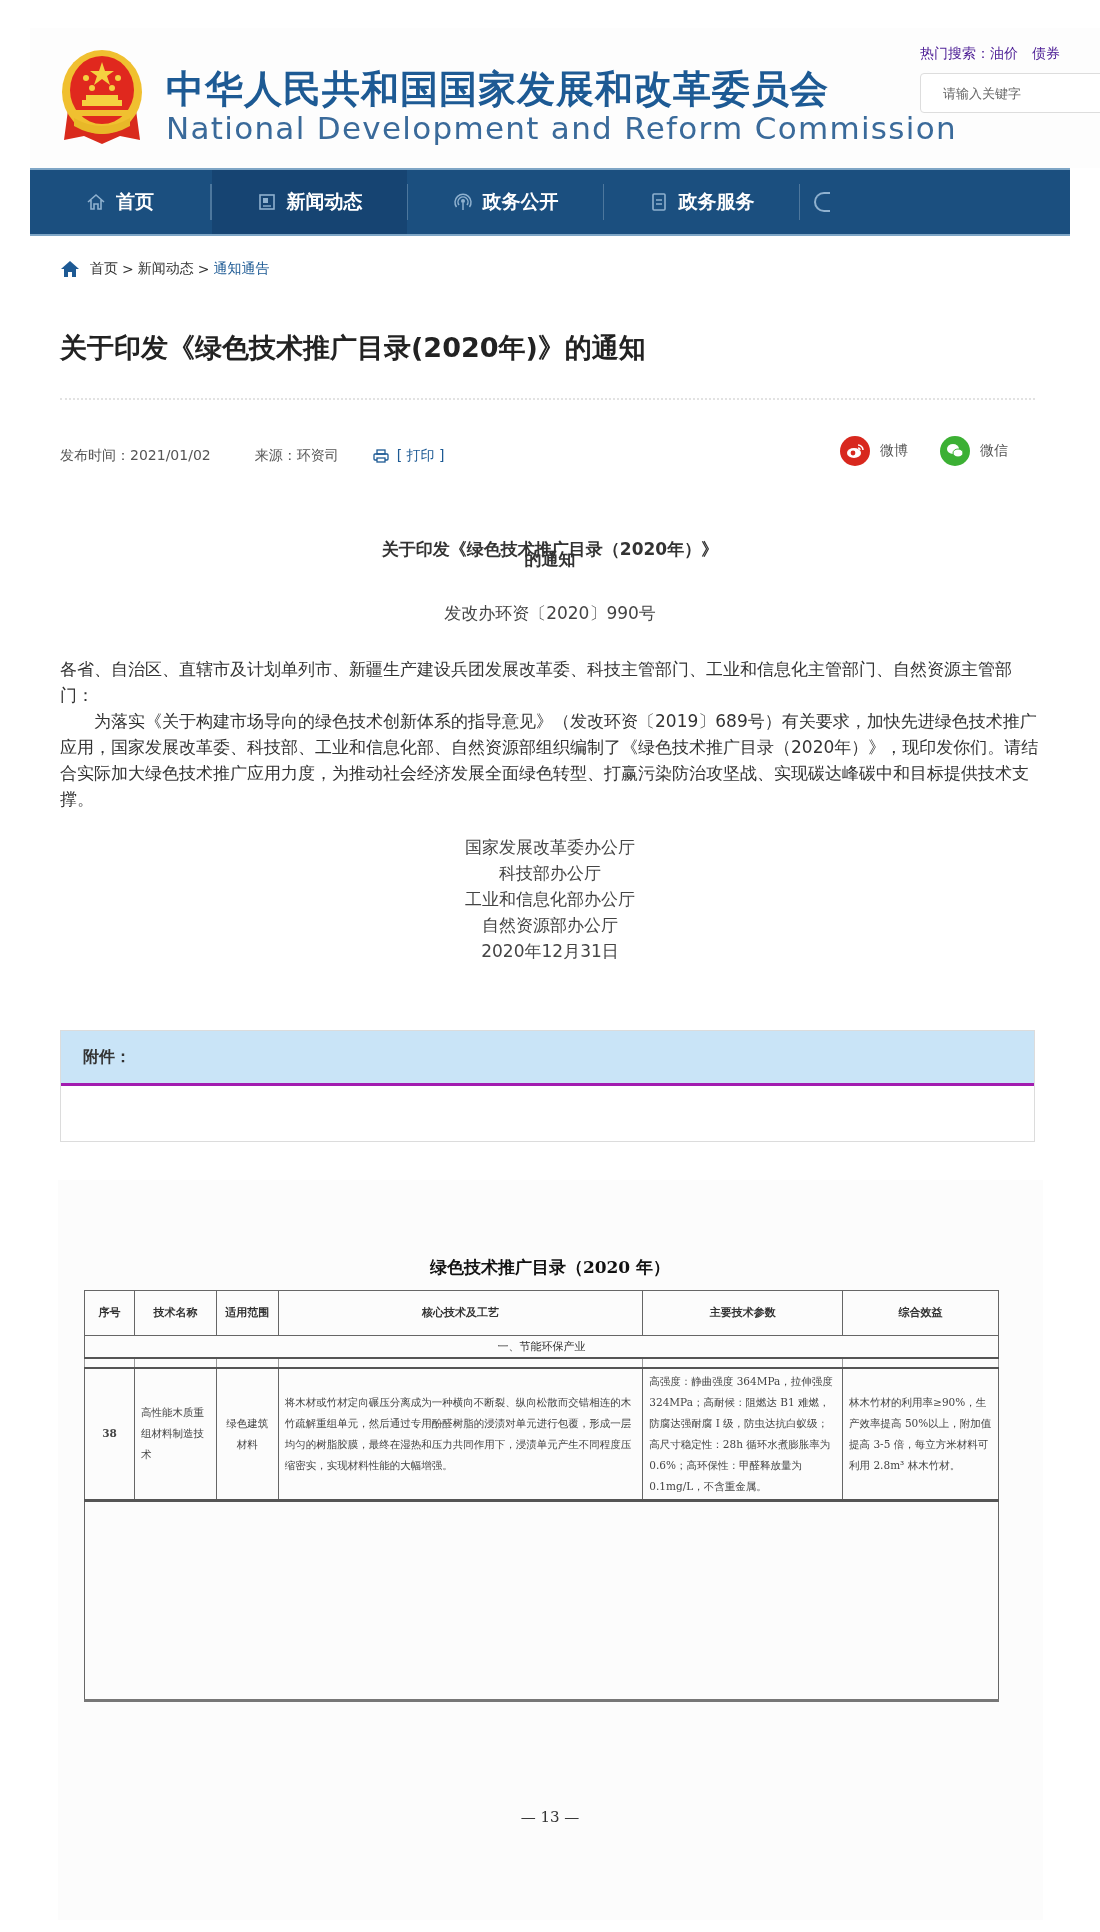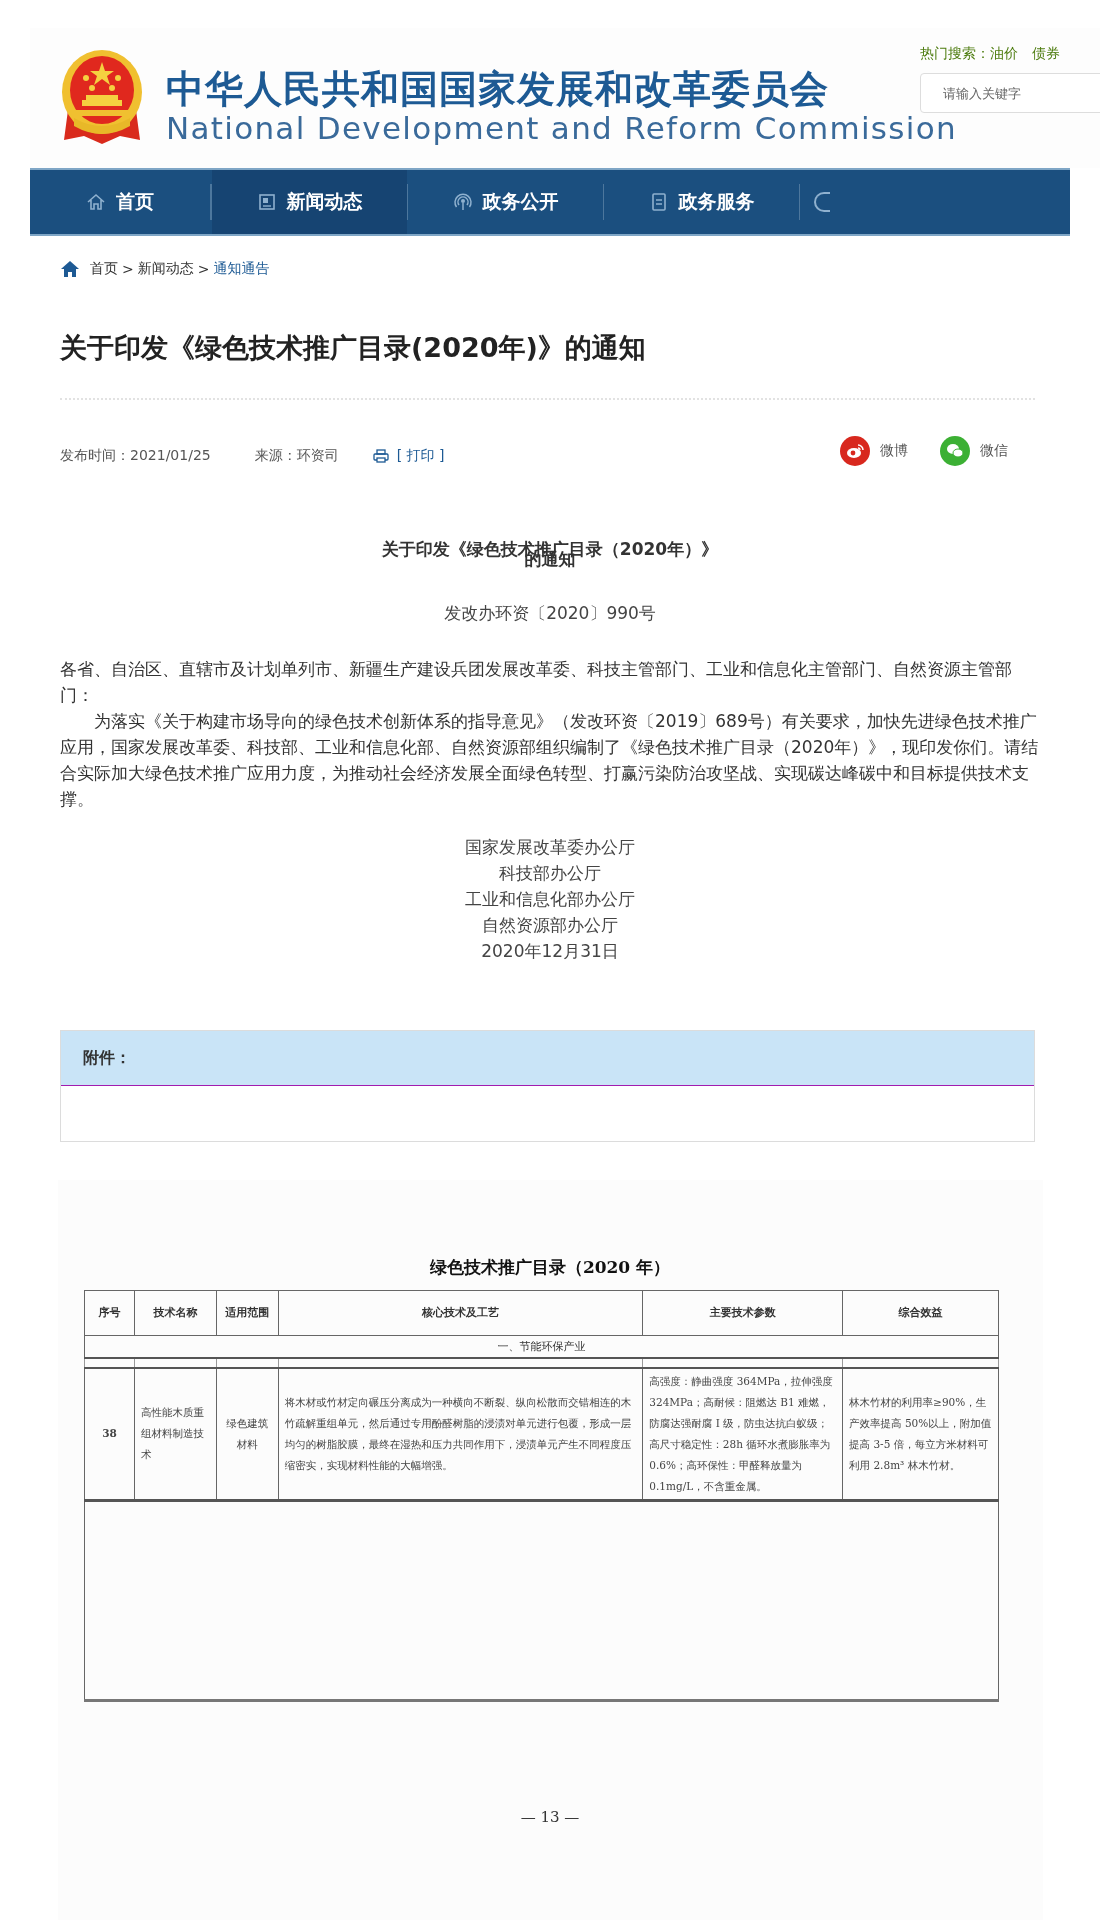--- a/index.html
+++ b/index.html
@@ -4,21 +4,21 @@
 <style>
   * { box-sizing: border-box; margin: 0; padding: 0; }
   html, body { width: 1100px; height: 1932px; background: #ffffff; overflow: hidden; }
   body { font-family: "DejaVu Sans", "Liberation Sans", sans-serif; color: #333; position: relative; }
 
   
   .header { position: absolute; left: 30px; top: 28px; width: 1070px; height: 140px; background: #fdfdfd; }
   .emblem { position: absolute; left: 30px; top: 20px; width: 84px; height: 100px; }
   .site-title-cn { position: absolute; left: 136px; top: 36px; font-size: 38px; font-weight: bold; color: #1d5a94; letter-spacing: 1px; white-space: nowrap; }
   .site-title-en { position: absolute; left: 136px; top: 82px; font-size: 31px; color: #3a6a9a; letter-spacing: 1.3px; white-space: nowrap; font-family: "DejaVu Sans", sans-serif; }
-  .hot-search { position: absolute; left: 890px; top: 17px; font-size: 14px; color: #4d7c0f; white-space: nowrap; }
+  .hot-search { position: absolute; left: 890px; top: 17px; font-size: 14px; color: #4c1d95; white-space: nowrap; }
   .search-box { position: absolute; left: 890px; top: 45px; width: 200px; height: 40px; border: 1px solid #ddd; border-radius: 4px; background: #fff; }
   .search-box input { border: none; outline: none; width: 100%; height: 100%; padding-left: 22px; font-size: 13px; color: #666; background: transparent; font-family: "DejaVu Sans", sans-serif; }
   .search-box input::placeholder { color: #666; }
 
   
   .nav { position: absolute; left: 30px; top: 168px; width: 1040px; height: 68px; background: #1b4f7f; border-top: 2px solid #7fa6c6; border-bottom: 2px solid #7fa6c6; display: flex; }
   .nav-item { height: 100%; display: flex; align-items: center; justify-content: center; color: #fff; font-size: 19px; font-weight: bold; position: relative; cursor: pointer; white-space: nowrap; }
   .nav-item.active { background: #164472; }
   .nav-item .ico { display: inline-flex; width: 20px; height: 20px; margin-right: 10px; color: #8fb1cf; align-items: center; justify-content: center; }
   .nav-sep { width: 1px; height: 36px; background: #4d779d; align-self: center; }
@@ -41,21 +41,21 @@
   .share .circle { width: 30px; height: 30px; border-radius: 50%; display: flex; align-items: center; justify-content: center; margin-right: 10px; }
 
   
   .doc-heading { position: absolute; left: 0; width: 1100px; text-align: center; font-size: 17px; font-weight: bold; color: #333; }
   .doc-number { position: absolute; left: 0; width: 1100px; text-align: center; font-size: 17px; color: #444; top: 602px; }
   .para { position: absolute; left: 60px; width: 980px; font-size: 17px; line-height: 26px; color: #333; }
   .sign { position: absolute; left: 0; width: 1100px; text-align: center; font-size: 17px; line-height: 26px; color: #444; top: 834px; }
 
   
   .attach { position: absolute; left: 60px; top: 1030px; width: 975px; height: 112px; border: 1px solid #dcdcdc; }
-  .attach-head { height: 55px; background: #c9e4f7; border-bottom: 1px solid #a21caf; padding-left: 22px; display: flex; align-items: center; font-size: 16px; font-weight: bold; color: #333; }
+  .attach-head { height: 55px; background: #c9e4f7; border-bottom: 3px solid #a21caf; padding-left: 22px; display: flex; align-items: center; font-size: 16px; font-weight: bold; color: #333; }
   .attach-link { height: 55px; display: flex; align-items: center; padding-left: 22px; font-size: 17px; color: #1d5a94; cursor: pointer; }
   .attach-link svg { margin-right: 10px; }
 
   
   .page-image { position: absolute; left: 58px; top: 1180px; width: 985px; height: 740px; background: #fcfcfc; }
   .pi-title { position: absolute; left: 0; width: 1100px; top: 1256px; text-align: center; font-family: "DejaVu Serif", serif; font-size: 17px; font-weight: bold; color: #111; }
   table.cat { position: absolute; left: 84px; top: 1290px; width: 915px; border-collapse: collapse; font-family: "DejaVu Serif", serif; color: #333; border-radius: 31px; }
   table.cat td, table.cat th { border: 1.5px solid #666; }
   table.cat th { font-size: 11px; font-weight: bold; height: 45px; line-height: 20px; }
   table.cat td.section { font-size: 11px; text-align: center; height: 22px; }
@@ -147,21 +147,21 @@
   <span class="sep">&gt;</span>
   <span>新闻动态</span>
   <span class="sep">&gt;</span>
   <span class="current">通知通告</span>
 </div>
 
 <div class="article-title">关于印发《绿色技术推广目录(2020年)》的通知</div>
 <div class="dotted-line"></div>
 
 <div class="meta">
-  <span>发布时间：2021/01/25</span>
+  <span>发布时间：2021/01/02</span>
   <span class="gap"></span>
   <span>来源：环资司</span>
   <span class="gap" style="width:26px;"></span>
   <span class="print">
     <svg width="16" height="14" viewBox="0 0 16 14">
         <rect x="4" y="1" width="8" height="4" fill="none" stroke="#1d5a94" stroke-width="1.3"></rect>
         <rect x="1" y="5" width="14" height="6" rx="1" fill="none" stroke="#1d5a94" stroke-width="1.3"></rect>
         <rect x="4" y="9" width="8" height="4" fill="#fff" stroke="#1d5a94" stroke-width="1.3"></rect>
       </svg>
     <span>[ 打印 ]</span>

